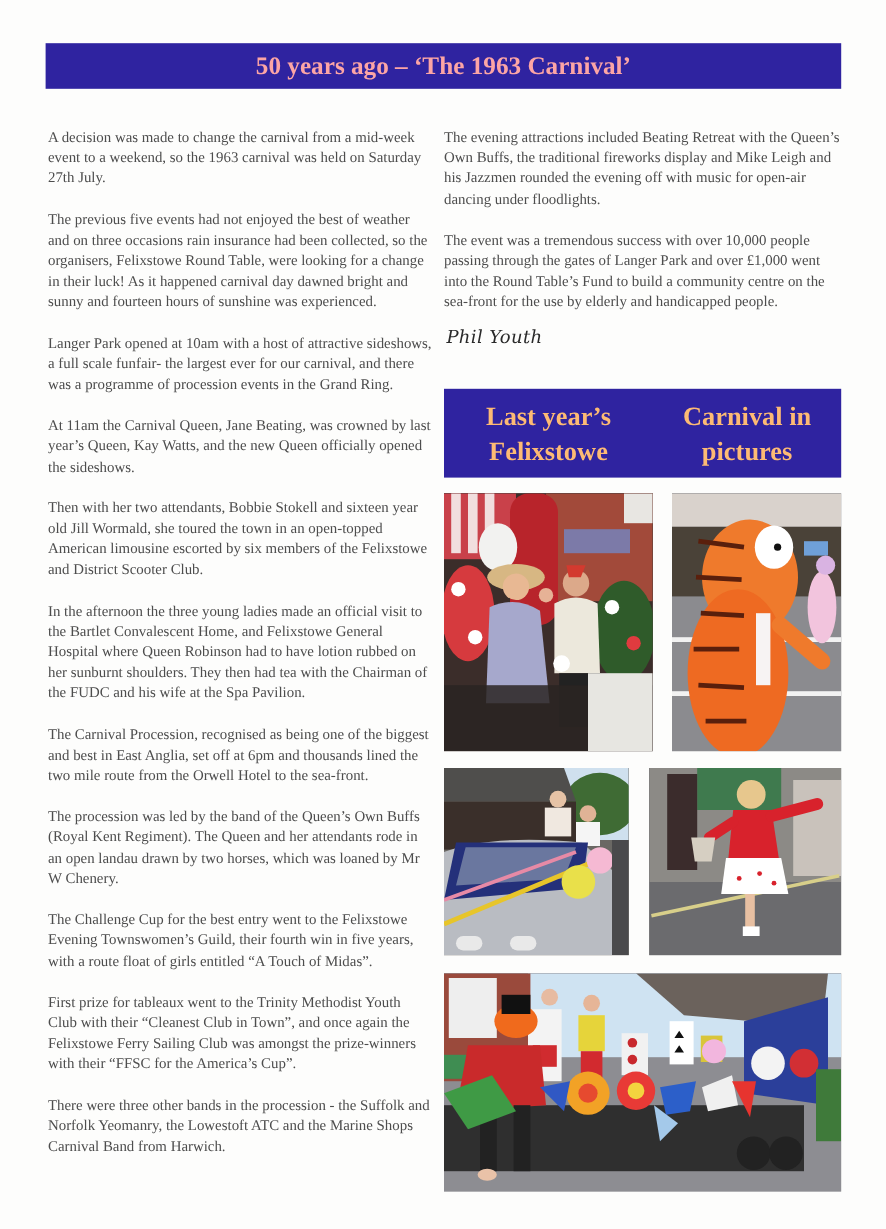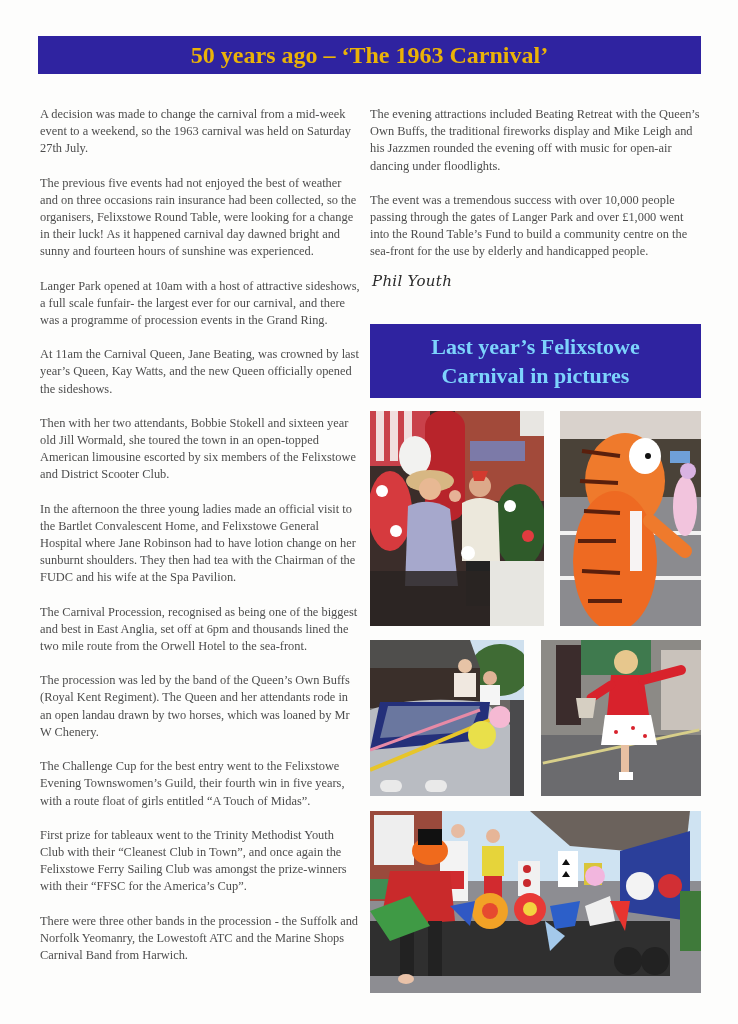--- a/index.html
+++ b/index.html
@@ -10,30 +10,30 @@
     .running-head .c1 { color: #4b3b8f; }
     .running-head .c2 { color: #8a3d8f; }
     .running-head .c3 { color: #c23a7a; }
     .running-head .c4 { color: #3b8a4f; }
     .running-head .c5 { color: #6a4aa0; }
     .running-head .c6 { color: #3b7f8f; }
     .running-head .c7 { color: #8a9a2f; }
     .running-head .c8 { color: #4b5b9f; }
     .running-head .page-num { color: #333; font-weight: bold; font-size: 13px; margin-left: 4px; }
 
-    .title-banner { position: absolute; left: 38px; top: 36px; width: 663px; height: 38px; background: #2f23a0; color: #eab308; display: flex; align-items: center; justify-content: center; font-size: 24px; font-weight: bold; }
+    .title-banner { position: absolute; left: 38px; top: 36px; width: 663px; height: 38px; background: #2f23a0; color: #fca5a5; display: flex; align-items: center; justify-content: center; font-size: 21px; font-weight: bold; }
 
     .col { position: absolute; top: 106px; font-size: 12.4px; line-height: 17.2px; color: #4d4d4d; }
     .col-left { left: 40px; width: 320px; }
     .col-right { left: 370px; width: 332px; }
     .col p { margin-bottom: 17px; }
 
     .signature { position: absolute; left: 372px; top: 272px; font-family: "DejaVu Serif", serif; font-style: italic; font-size: 15px; color: #2a2a2a; letter-spacing: 0.3px; }
 
-    .section-banner { position: absolute; left: 370px; top: 324px; width: 331px; height: 74px; background: #2f23a0; color: #7dd3fc; display: flex; flex-direction: column; align-items: center; justify-content: center; font-size: 22px; font-weight: bold; line-height: 29px; text-align: center; }
+    .section-banner { position: absolute; left: 370px; top: 324px; width: 331px; height: 74px; background: #2f23a0; color: #fdba74; display: flex; flex-direction: row; align-items: center; justify-content: center; font-size: 22px; font-weight: bold; line-height: 29px; text-align: center; }
 
     .photo { position: absolute; overflow: hidden; }
     #photo-1 { left: 370px; top: 411px; width: 174px; height: 215px; background: #3a2a26; }
     #photo-2 { left: 560px; top: 411px; width: 141px; height: 215px; background: #7a7a7e; }
     #photo-3 { left: 370px; top: 640px; width: 154px; height: 156px; background: #6e6a66; }
     #photo-4 { left: 541px; top: 640px; width: 160px; height: 156px; background: #6a6a6c; }
     #photo-5 { left: 370px; top: 811px; width: 331px; height: 182px; background: #8d8d92; }
   </style>
 </head>
 <body>
@@ -45,21 +45,21 @@
 <div class="title-banner">
   <span>50 years ago – ‘The 1963 Carnival’</span>
 </div>
 
 <div class="col col-left">
   <p>A decision was made to change the carnival from a mid-week event to a weekend, so the 1963 carnival was held on Saturday 27th July.</p>
   <p>The previous five events had not enjoyed the best of weather and on three occasions rain insurance had been collected, so the organisers, Felixstowe Round Table, were looking for a change in their luck! As it happened carnival day dawned bright and sunny and fourteen hours of sunshine was experienced.</p>
   <p>Langer Park opened at 10am with a host of attractive sideshows, a full scale funfair- the largest ever for our carnival, and there was a programme of procession events in the Grand Ring.</p>
   <p>At 11am the Carnival Queen, Jane Beating, was crowned by last year’s Queen, Kay Watts, and the new Queen officially opened the sideshows.</p>
   <p>Then with her two attendants, Bobbie Stokell and sixteen year old Jill Wormald, she toured the town in an open-topped American limousine escorted by six members of the Felixstowe and District Scooter Club.</p>
-  <p>In the afternoon the three young ladies made an official visit to the Bartlet Convalescent Home, and Felixstowe General Hospital where Jane Robinson had to have lotion change on her sunburnt shoulders. They then had tea with the Chairman of the FUDC and his wife at the Spa Pavilion.</p>
+  <p>In the afternoon the three young ladies made an official visit to the Bartlet Convalescent Home, and Felixstowe General Hospital where Queen Robinson had to have lotion rubbed on her sunburnt shoulders. They then had tea with the Chairman of the FUDC and his wife at the Spa Pavilion.</p>
   <p>The Carnival Procession, recognised as being one of the biggest and best in East Anglia, set off at 6pm and thousands lined the two mile route from the Orwell Hotel to the sea-front.</p>
   <p>The procession was led by the band of the Queen’s Own Buffs (Royal Kent Regiment). The Queen and her attendants rode in an open landau drawn by two horses, which was loaned by Mr W Chenery.</p>
   <p>The Challenge Cup for the best entry went to the Felixstowe Evening Townswomen’s Guild, their fourth win in five years, with a route float of girls entitled “A Touch of Midas”.</p>
   <p>First prize for tableaux went to the Trinity Methodist Youth Club with their “Cleanest Club in Town”, and once again the Felixstowe Ferry Sailing Club was amongst the prize-winners with their “FFSC for the America’s Cup”.</p>
   <p>There were three other bands in the procession - the Suffolk and Norfolk Yeomanry, the Lowestoft ATC and the Marine Shops Carnival Band from Harwich.</p>
 </div>
 
 <div class="col col-right">
   <p>The evening attractions included Beating Retreat with the Queen’s Own Buffs, the traditional fireworks display and Mike Leigh and his Jazzmen rounded the evening off with music for open-air dancing under floodlights.</p>
   <p>The event was a tremendous success with over 10,000 people passing through the gates of Langer Park and over £1,000 went into the Round Table’s Fund to build a community centre on the sea-front for the use by elderly and handicapped people.</p>

